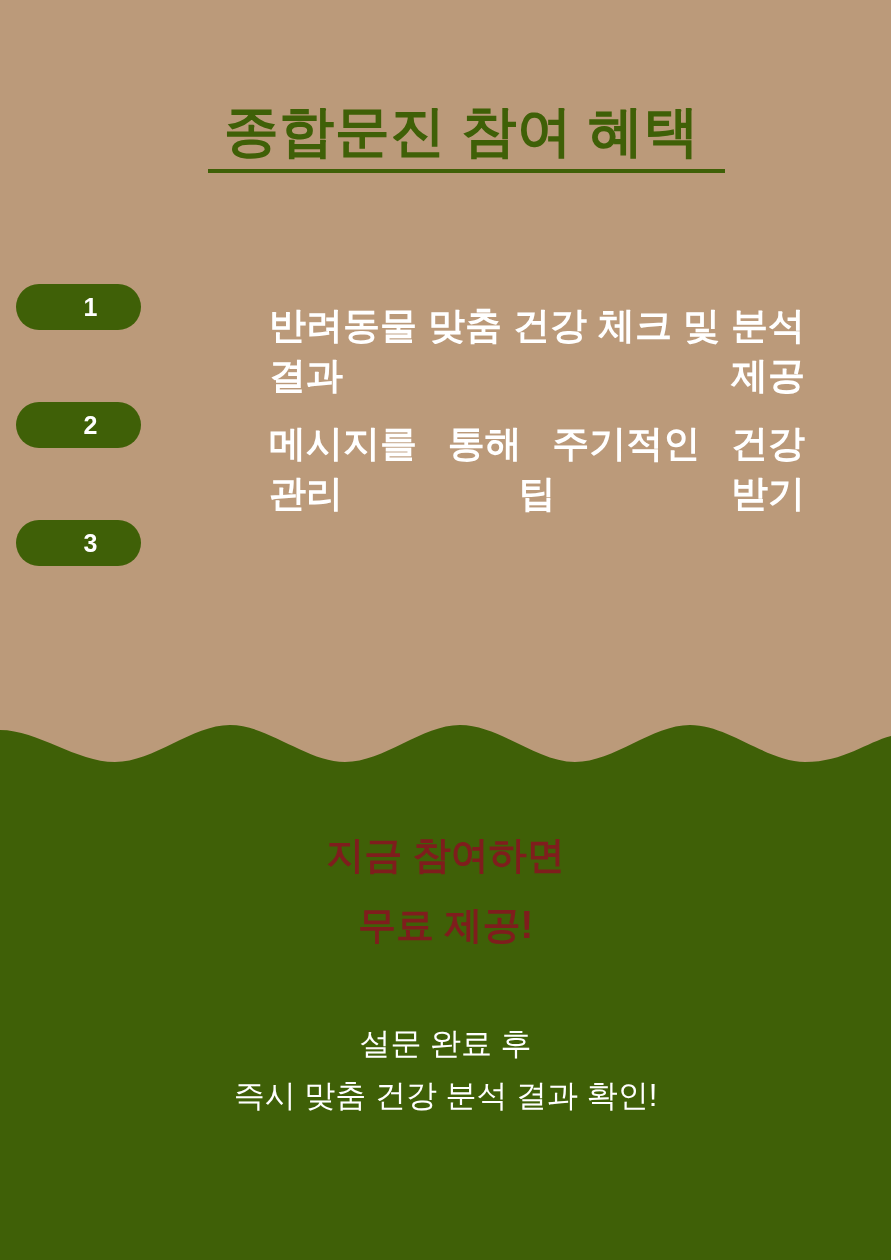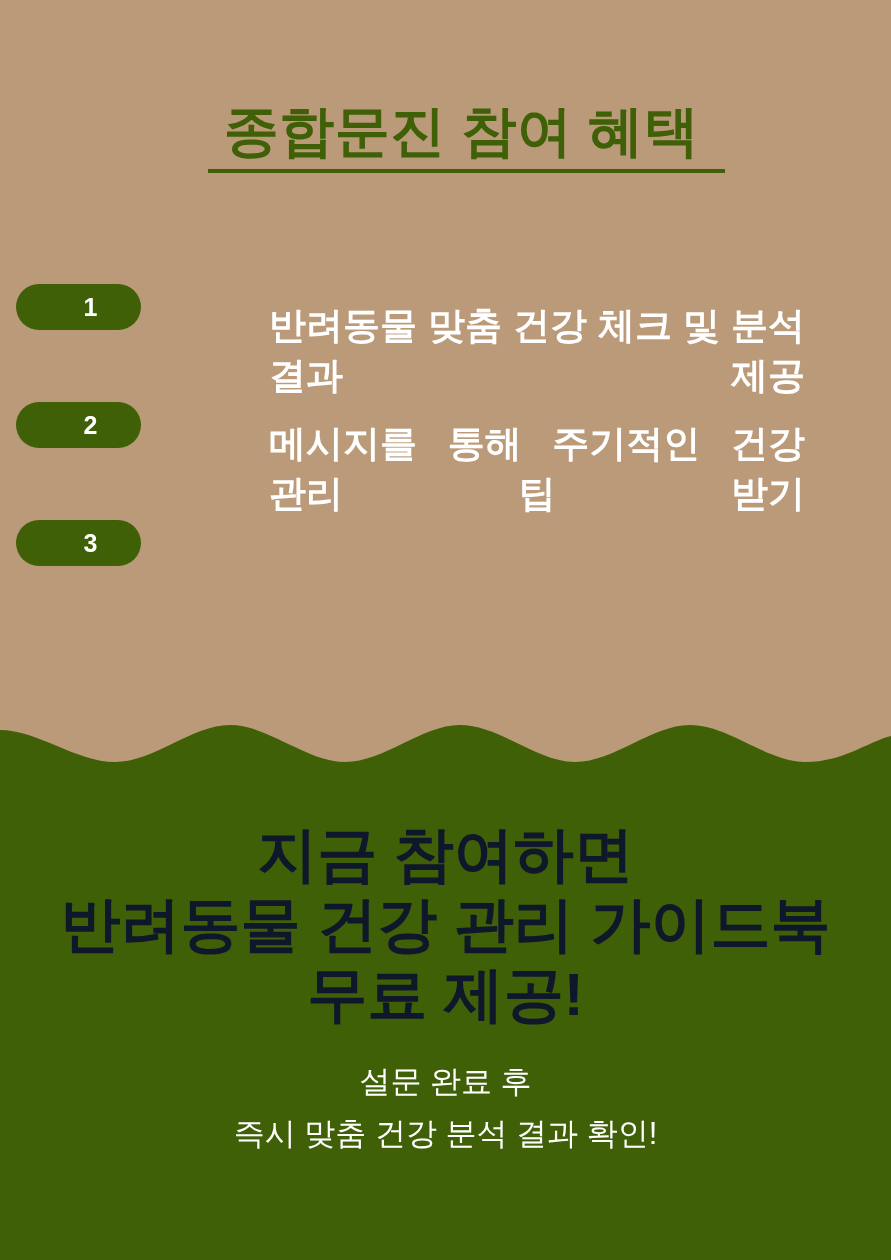--- a/index.html
+++ b/index.html
@@ -132,29 +132,29 @@
   .bottom-section {
     position: absolute;
     left: 0;
     top: 820px;
     width: 891px;
     z-index: 3;
     text-align: center;
   }
 
   .headline-block {
-    color: #0f172a;
-    font-size: 60px;
+    color: #7f1d1d;
+    font-size: 38px;
     font-weight: 700;
     line-height: 70px;
     white-space: nowrap;
   }
 
   .subnote-block {
-    margin-top: 26px;
+    margin-top: 58px;
     color: #ffffff;
     font-size: 31px;
     font-weight: 400;
     line-height: 52px;
     white-space: nowrap;
   }
 </style>
 </head>
 <body>
 
@@ -201,21 +201,20 @@
           <div class="benefit-badge-number">3</div>
         </div>
       </div>
 
     </div>
   </div>
 
   <div class="bottom-section">
     <div class="headline-block">
       <div>지금 참여하면</div>
-      <div>반려동물 건강 관리 가이드북</div>
       <div>무료 제공!</div>
     </div>
     <div class="subnote-block">
       <div>설문 완료 후</div>
       <div>즉시 맞춤 건강 분석 결과 확인!</div>
     </div>
   </div>
 
 </div>
 

